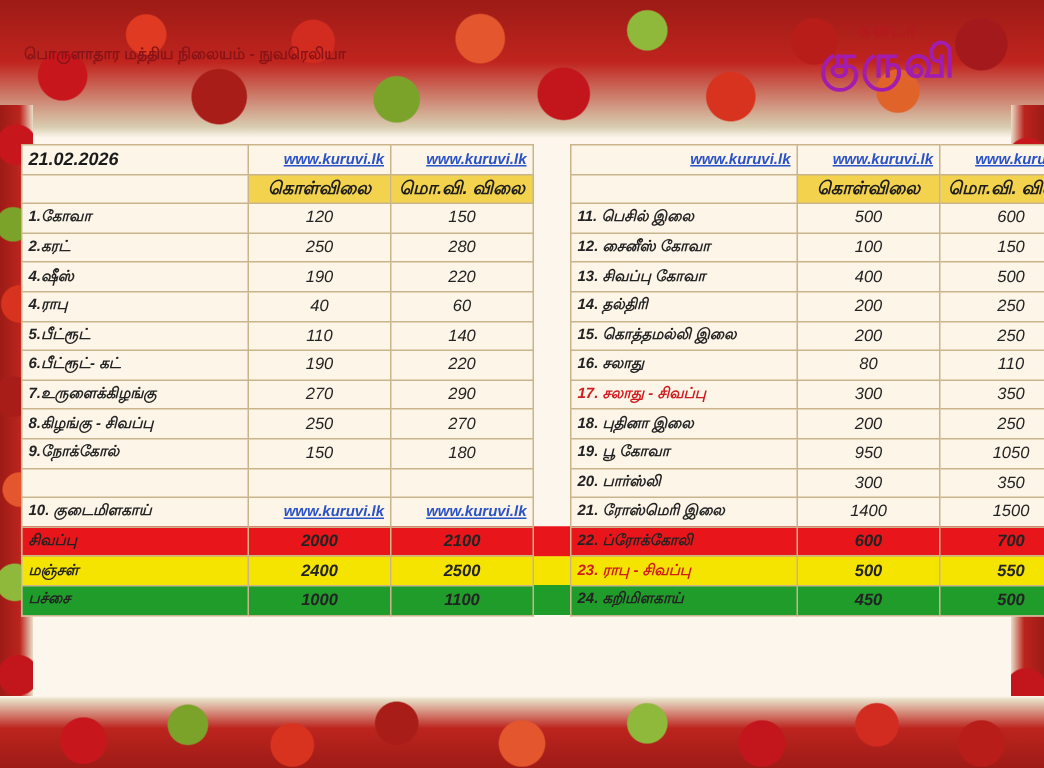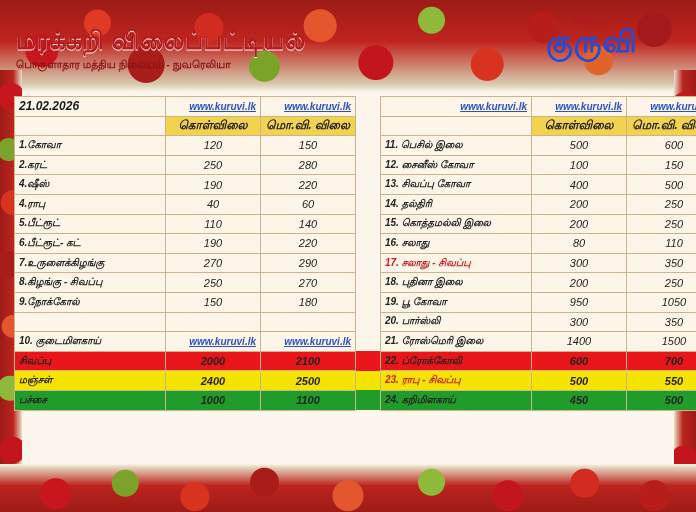--- a/index.html
+++ b/index.html
@@ -97,21 +97,21 @@
     text-align:center;
   }
   .logo-script{
     color:#b4191d;
     font-size:12px;
     font-weight:bold;
     letter-spacing:1px;
     line-height:12px;
   }
   .logo-main{
-    color:#1d4ed8;
+    color:#a21caf;
     font-size:30px;
     font-weight:bold;
     line-height:32px;
     letter-spacing:1px;
   }
   .logo-url{
     color:#3b3b3b;
     font-size:10px;
     line-height:12px;
     margin-top:1px;
@@ -166,21 +166,20 @@
 </head>
 <body>
 
 <div class="page">
   <div class="veg-top"></div>
   <div class="veg-left"></div>
   <div class="veg-right"></div>
   <div class="veg-bottom"></div>
 
   <div class="header-band">
-    <div class="main-title">மரக்கறி விலைப்பட்டியல்</div>
     <div class="sub-title">பொருளாதார மத்திய நிலையம் - நுவரெலியா</div>
   </div>
 
   <div class="logo">
     <div class="logo-script">கனடா</div>
     <div class="logo-main">குருவி</div>
   </div>
 
   <div class="table-wrap">
     <table>

